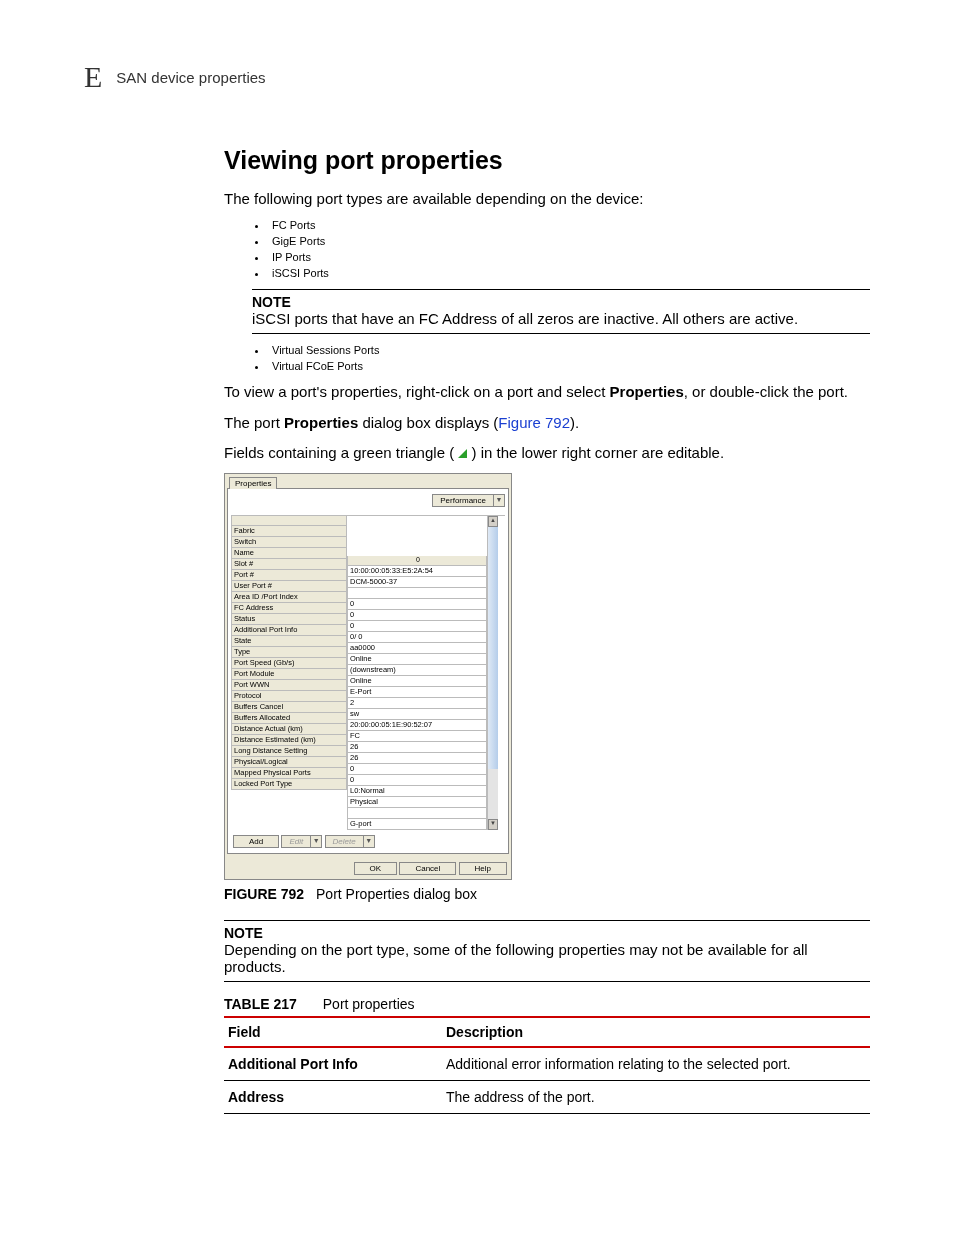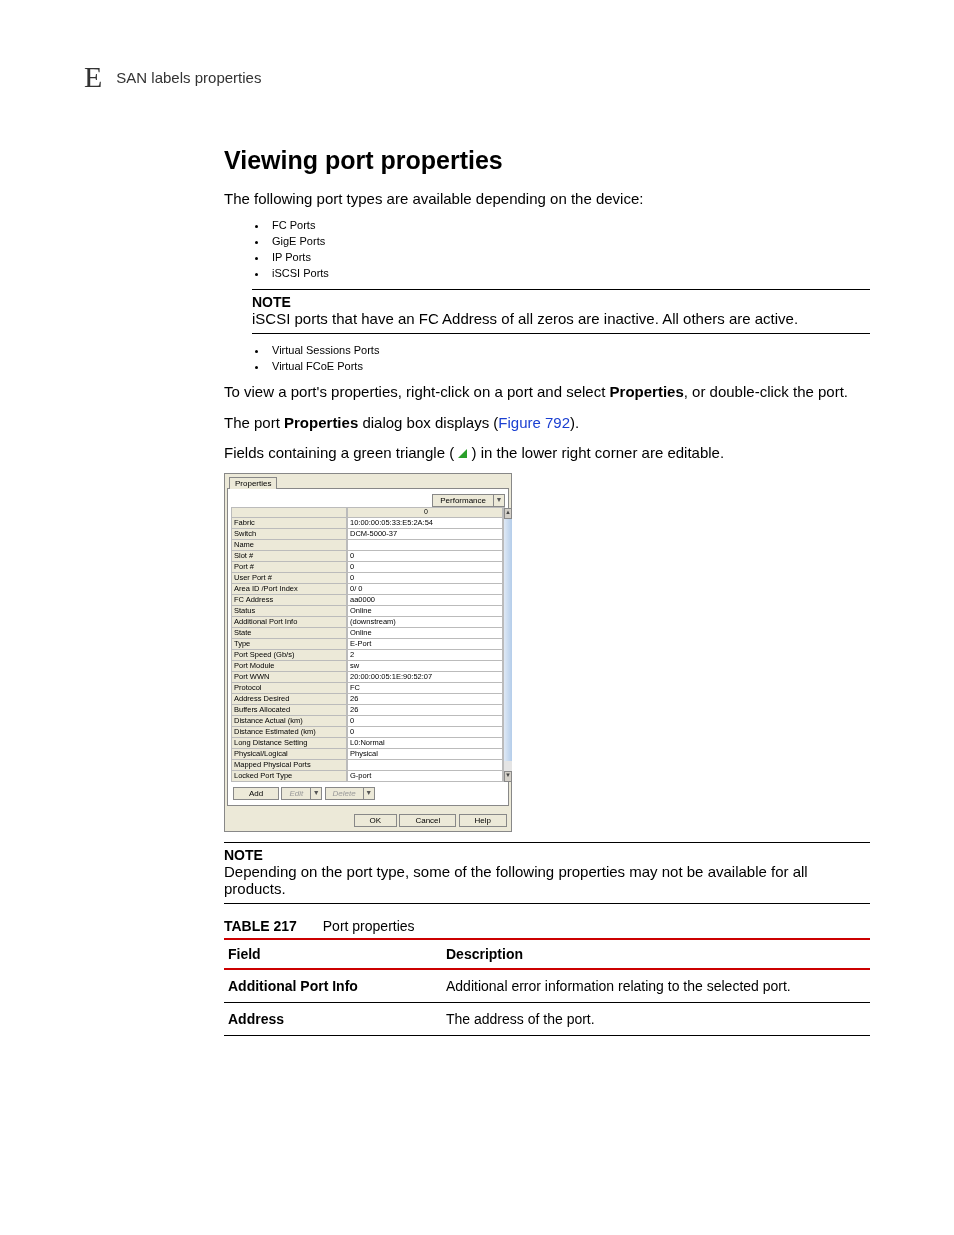--- a/index.html
+++ b/index.html
@@ -106,38 +106,38 @@
     top: 1px;
     margin-left: 2px;
   }
   .dialog .inner {
     border: 1px solid #888;
     background: #fff;
     padding: 3px;
   }
   .dialog .perfrow {
     text-align: right;
-    padding: 2px 0 0 0;
+    padding: 2px 0 8px 0;
   }
   .dialog .perfbtn {
     display: inline-block;
     border: 1px solid #888;
     background: #ece9d8;
     font-size: 8px;
     padding: 0 3px;
   }
   .dialog .proptable {
     display: flex;
     border-top: 1px solid #bbb;
   }
   .dialog .labels, .dialog .values {
     flex: 0 0 auto;
   }
   .dialog .labels { width: 116px; }
-  .dialog .values { width: 156px; }
+  .dialog .values { width: 140px; margin-top: 40px; }
   .dialog .scroll {
     width: 10px;
     background: #e4e4e4;
     border-left: 1px solid #bbb;
     position: relative;
   }
   .dialog .scroll .up, .dialog .scroll .down {
     height: 9px;
     background: #d4d0c8;
     border: 1px solid #888;
@@ -241,21 +241,21 @@
   }
   table.prop-table td.field { font-weight: bold; width: 210px; }
 </style>
 </head>
 <body>
 
 <div class="page">
 
   <div class="running-head">
     <span class="appendix-letter">E</span>
-    <span class="running-title">SAN labels properties</span>
+    <span class="running-title">SAN device properties</span>
   </div>
 
   <div class="content">
 
     <h1 class="title">Viewing port properties</h1>
 
     <p class="body">The following port types are available depending on the device:</p>
 
     <ul class="bullets">
       <li>FC Ports</li>
@@ -309,21 +309,21 @@
                 <div class="row">Area ID /Port Index</div>
                 <div class="row">FC Address</div>
                 <div class="row">Status</div>
                 <div class="row">Additional Port Info</div>
                 <div class="row">State</div>
                 <div class="row">Type</div>
                 <div class="row">Port Speed (Gb/s)</div>
                 <div class="row">Port Module</div>
                 <div class="row">Port WWN</div>
                 <div class="row">Protocol</div>
-                <div class="row">Address Desired</div>
+                <div class="row">Buffers Cancel</div>
                 <div class="row">Buffers Allocated</div>
                 <div class="row">Distance Actual (km)</div>
                 <div class="row">Distance Estimated (km)</div>
                 <div class="row">Long Distance Setting</div>
                 <div class="row">Physical/Logical</div>
                 <div class="row">Mapped Physical Ports</div>
                 <div class="row">Locked Port Type</div>
               </div>
           </div>
           <div class="values">
@@ -373,20 +373,24 @@
           </span>
         </div>
       </div>
       <div class="dlg-actions">
         <span class="btn">OK</span>
         <span class="btn">Cancel</span>
         <span class="btn">Help</span>
       </div>
     </div>
 
+    <div class="figure-caption">
+      <span class="fig-label">FIGURE 792</span>
+      <span class="caption-text">Port Properties dialog box</span>
+    </div>
 
     <div class="note-block note-block-left0">
       <div class="note-label">NOTE</div>
       <div class="note-text">Depending on the port type, some of the following properties may not be available for all products.</div>
     </div>
 
     <div class="tbl-caption">
       <span class="tbl-label">TABLE 217</span>
       <span class="tbl-title">Port properties</span>
     </div>

